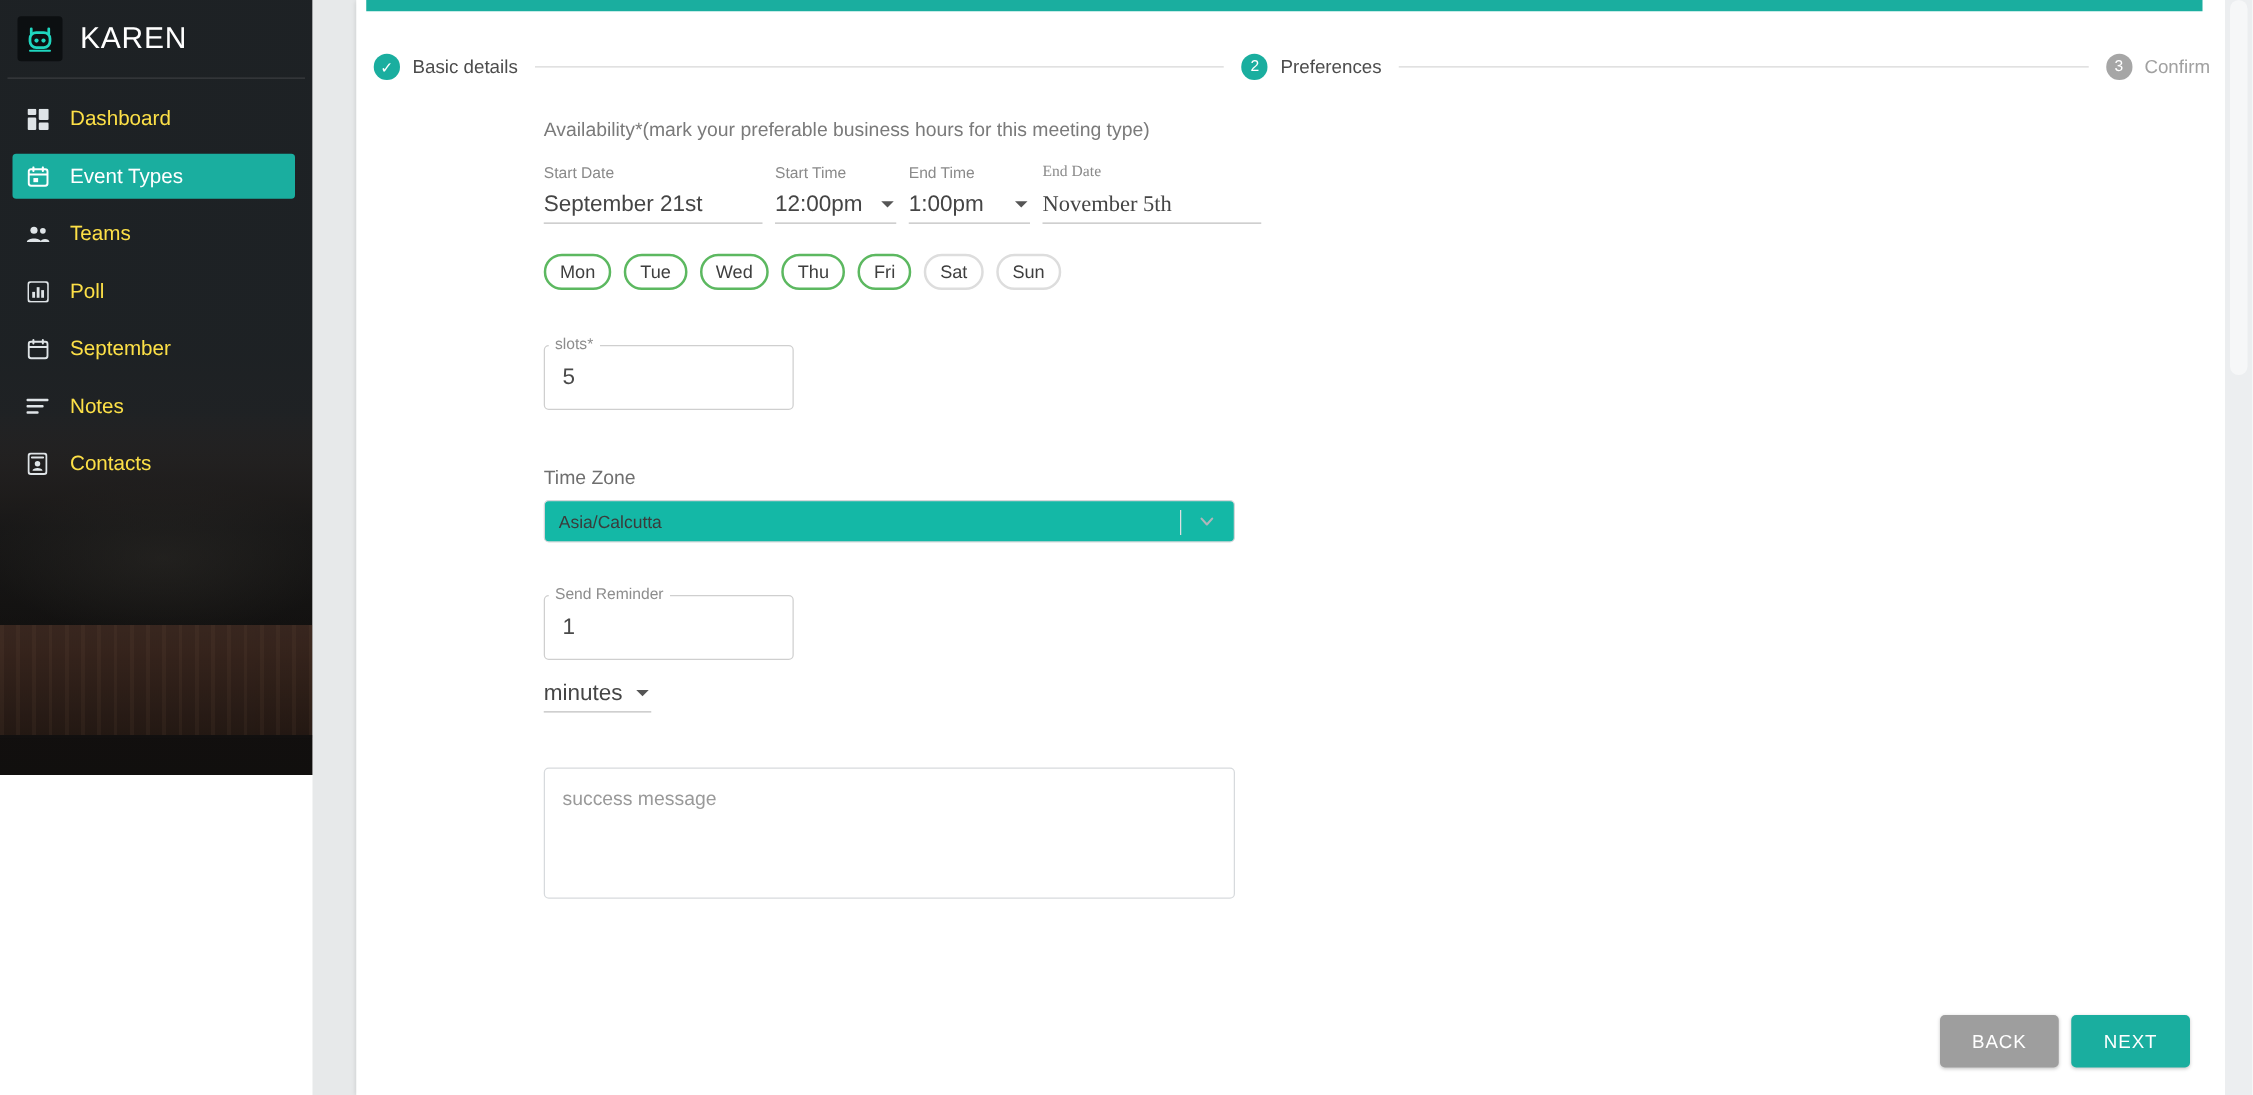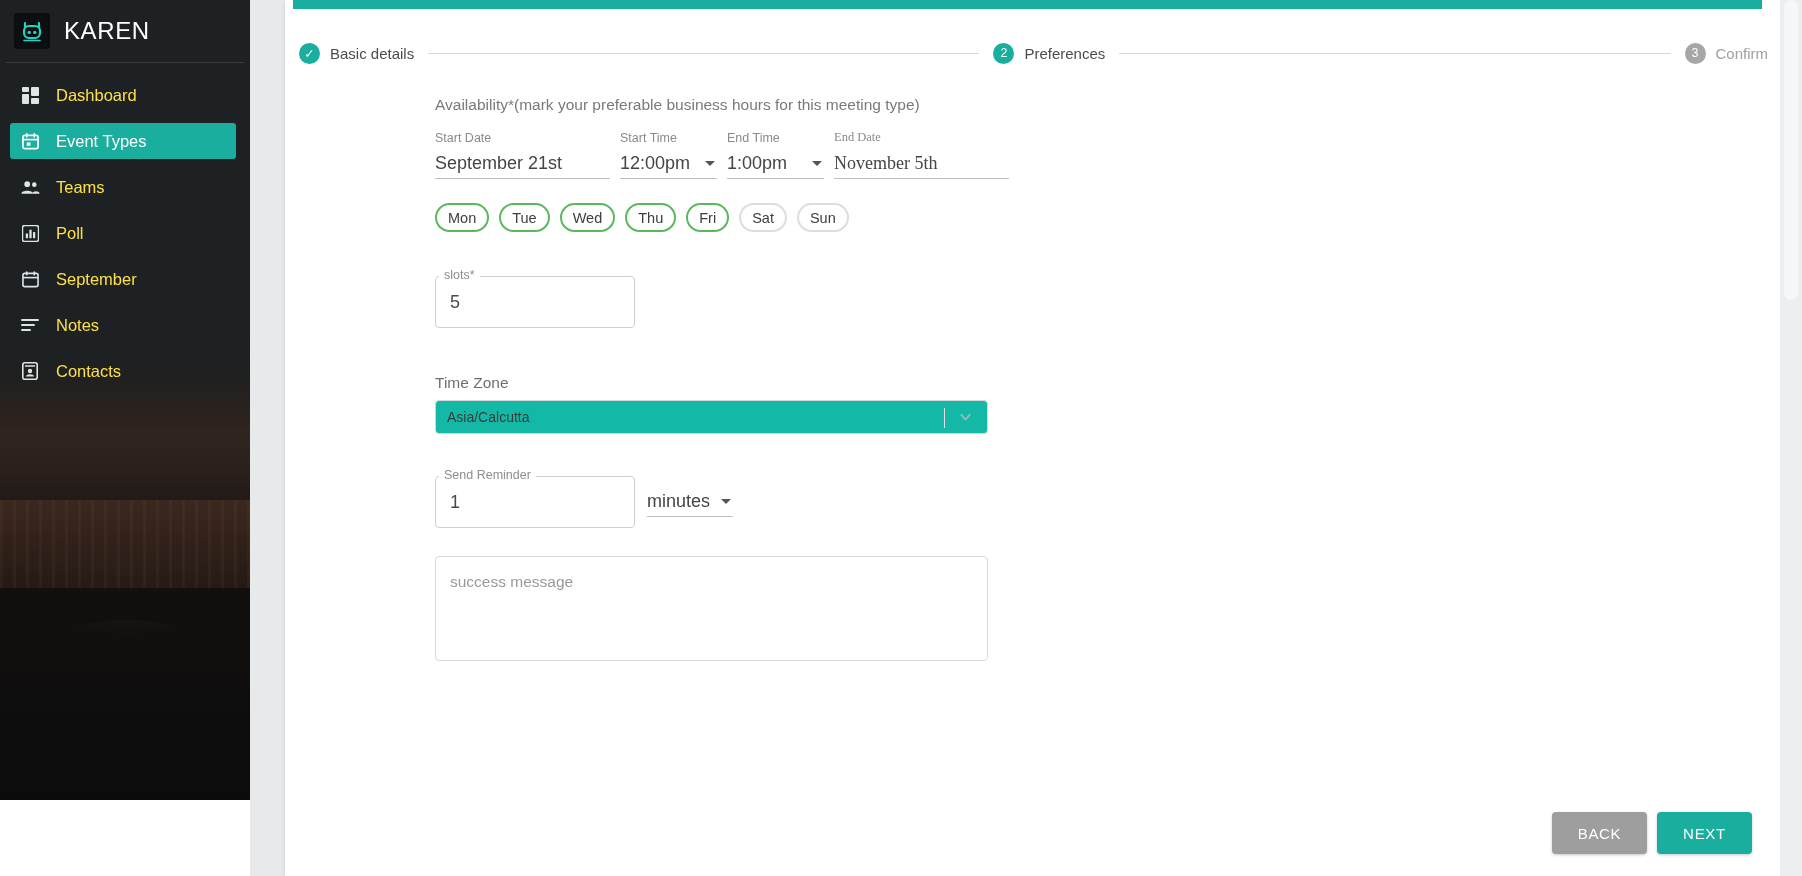--- a/index.html
+++ b/index.html
@@ -7,21 +7,21 @@
     width: 1802px; height: 876px;
     overflow: hidden;
     font-family: "Liberation Sans", sans-serif;
     background: #ffffff;
   }
   #app { position: relative; width: 1802px; height: 876px; display: flex; }
 
   
   #sidebar {
     position: relative;
-    width: 250px; height: 800px;
+    width: 250px; height: 620px;
     flex: 0 0 250px;
     background: #1d2124;
     overflow: hidden;
   }
   #sidebar-photo {
     position: absolute; inset: 0;
     background:
       radial-gradient(ellipse 200px 90px at 52% 72%, rgba(150,140,120,0.22), rgba(0,0,0,0) 70%),
       linear-gradient(to bottom,
         #26292c 0%, #26292c 40%,
@@ -203,28 +203,28 @@
   #tz-value { font-size: 14px; color: #3b3b3b; padding-left: 11px; }
   #tz-sep {
     position: absolute; right: 42px; top: 7px; width: 1px; height: 20px; background: #dcdfe2;
   }
   #tz-chevron {
     position: absolute; right: 13px; top: 50%; transform: translateY(-50%);
     color: #b0b5ba; display: flex;
   }
 
   
-  #reminder-row { display: flex; align-items: center; gap: 12px; margin-top: 42px; }
+  #reminder-row { display: flex; align-items: flex-start; gap: 12px; margin-top: 42px; flex-direction: column; }
   #reminder-field { width: 200px; }
   #reminder-unit { position: relative; width: 86px; }
   #reminder-unit .std-control { border-bottom: 1px solid #c0c0c0; }
 
   
   #success-box {
-    margin-top: 28px;
+    margin-top: 44px;
     width: 553px; height: 105px;
     border: 1px solid #d7dadd; border-radius: 4px;
     background: #fff;
   }
   #success-placeholder {
     font-size: 15.5px; color: #9a9a9a; padding: 16px 0 0 14px;
   }
 
   
   #footer {

